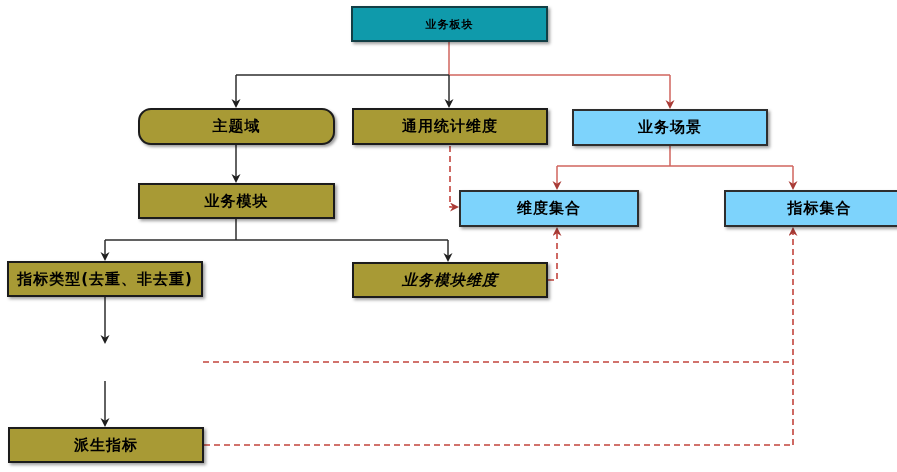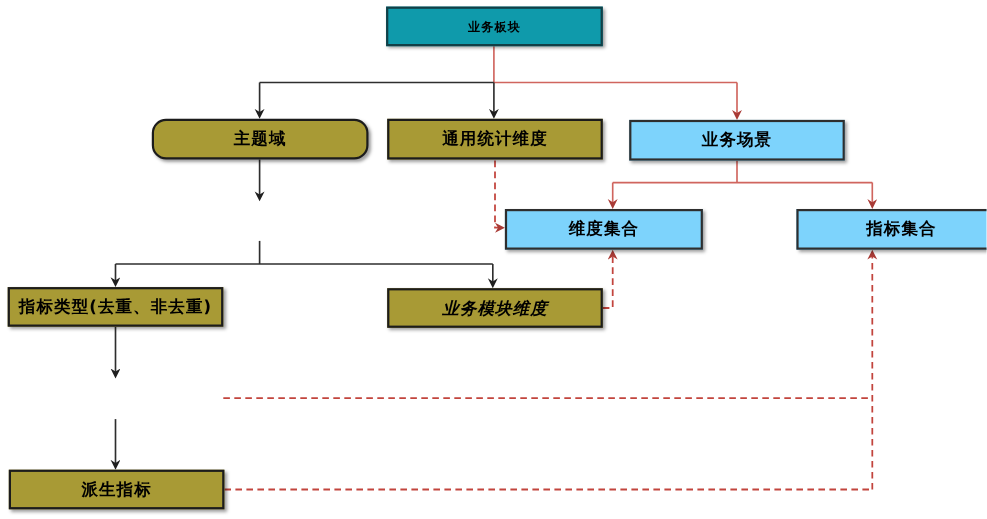--- a/index.html
+++ b/index.html
@@ -91,19 +91,20 @@
     <path class="edge-dashed" d="M548,280 H557 V232" marker-end="url(#ar)"></path>
     <path class="edge-dashed" d="M203,362 H793"></path>
     <path class="edge-dashed" d="M204,445 H793"></path>
     <path class="edge-dashed" d="M793,445 V232" marker-end="url(#ar)"></path>
   </svg>
 
   <div class="node teal n-business-sector">业务板块</div>
   <div class="node olive n-subject-domain">主题域</div>
   <div class="node olive n-common-stat-dimension">通用统计维度</div>
   <div class="node gray n-business-scenario">业务场景</div>
+  <div class="node olive n-business-module">业务模块</div>
   <div class="node gray n-dimension-set">维度集合</div>
   <div class="node gray n-indicator-set">指标集合</div>
   <div class="node olive n-indicator-type">指标类型(去重、非去重)</div>
   <div class="node olive n-business-module-dimension">业务模块维度</div>
   <div class="node olive n-derived-indicator">派生指标</div>
 
 </div>
 
 </body></html>

